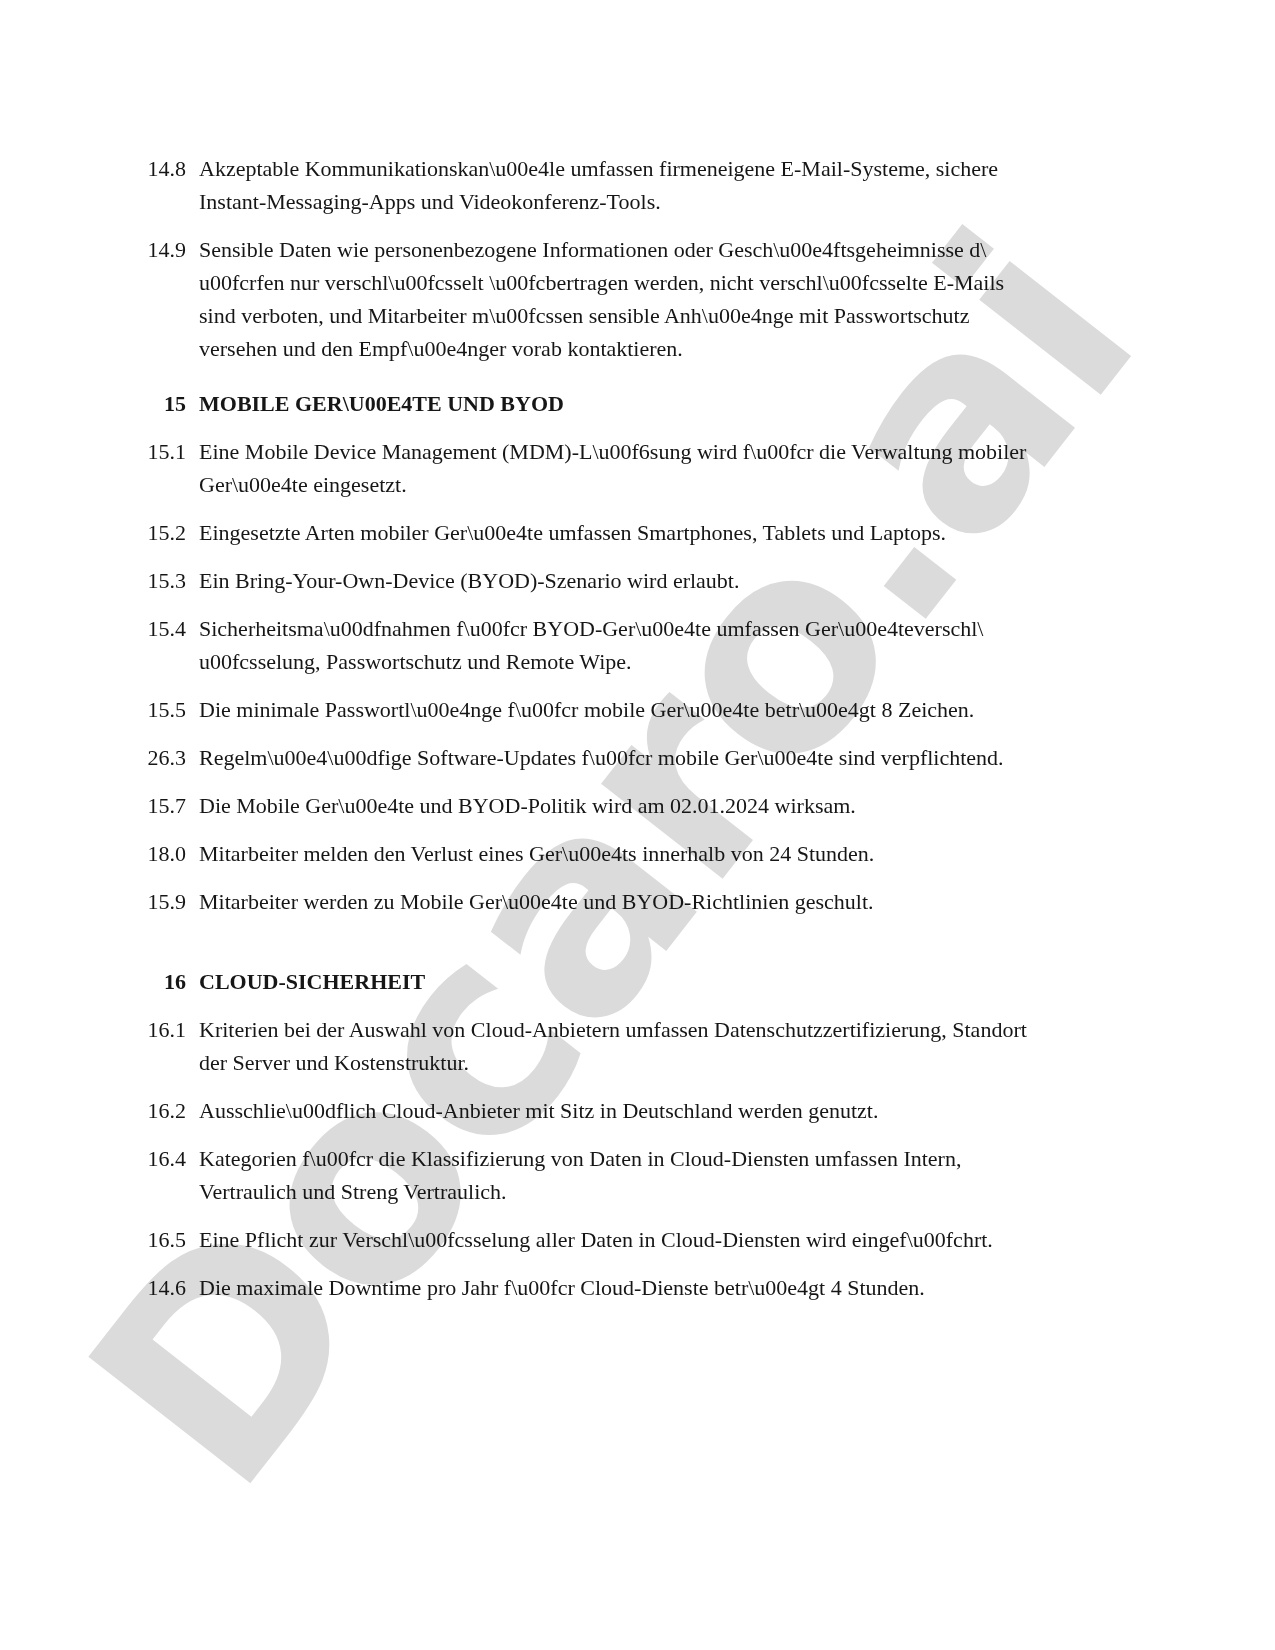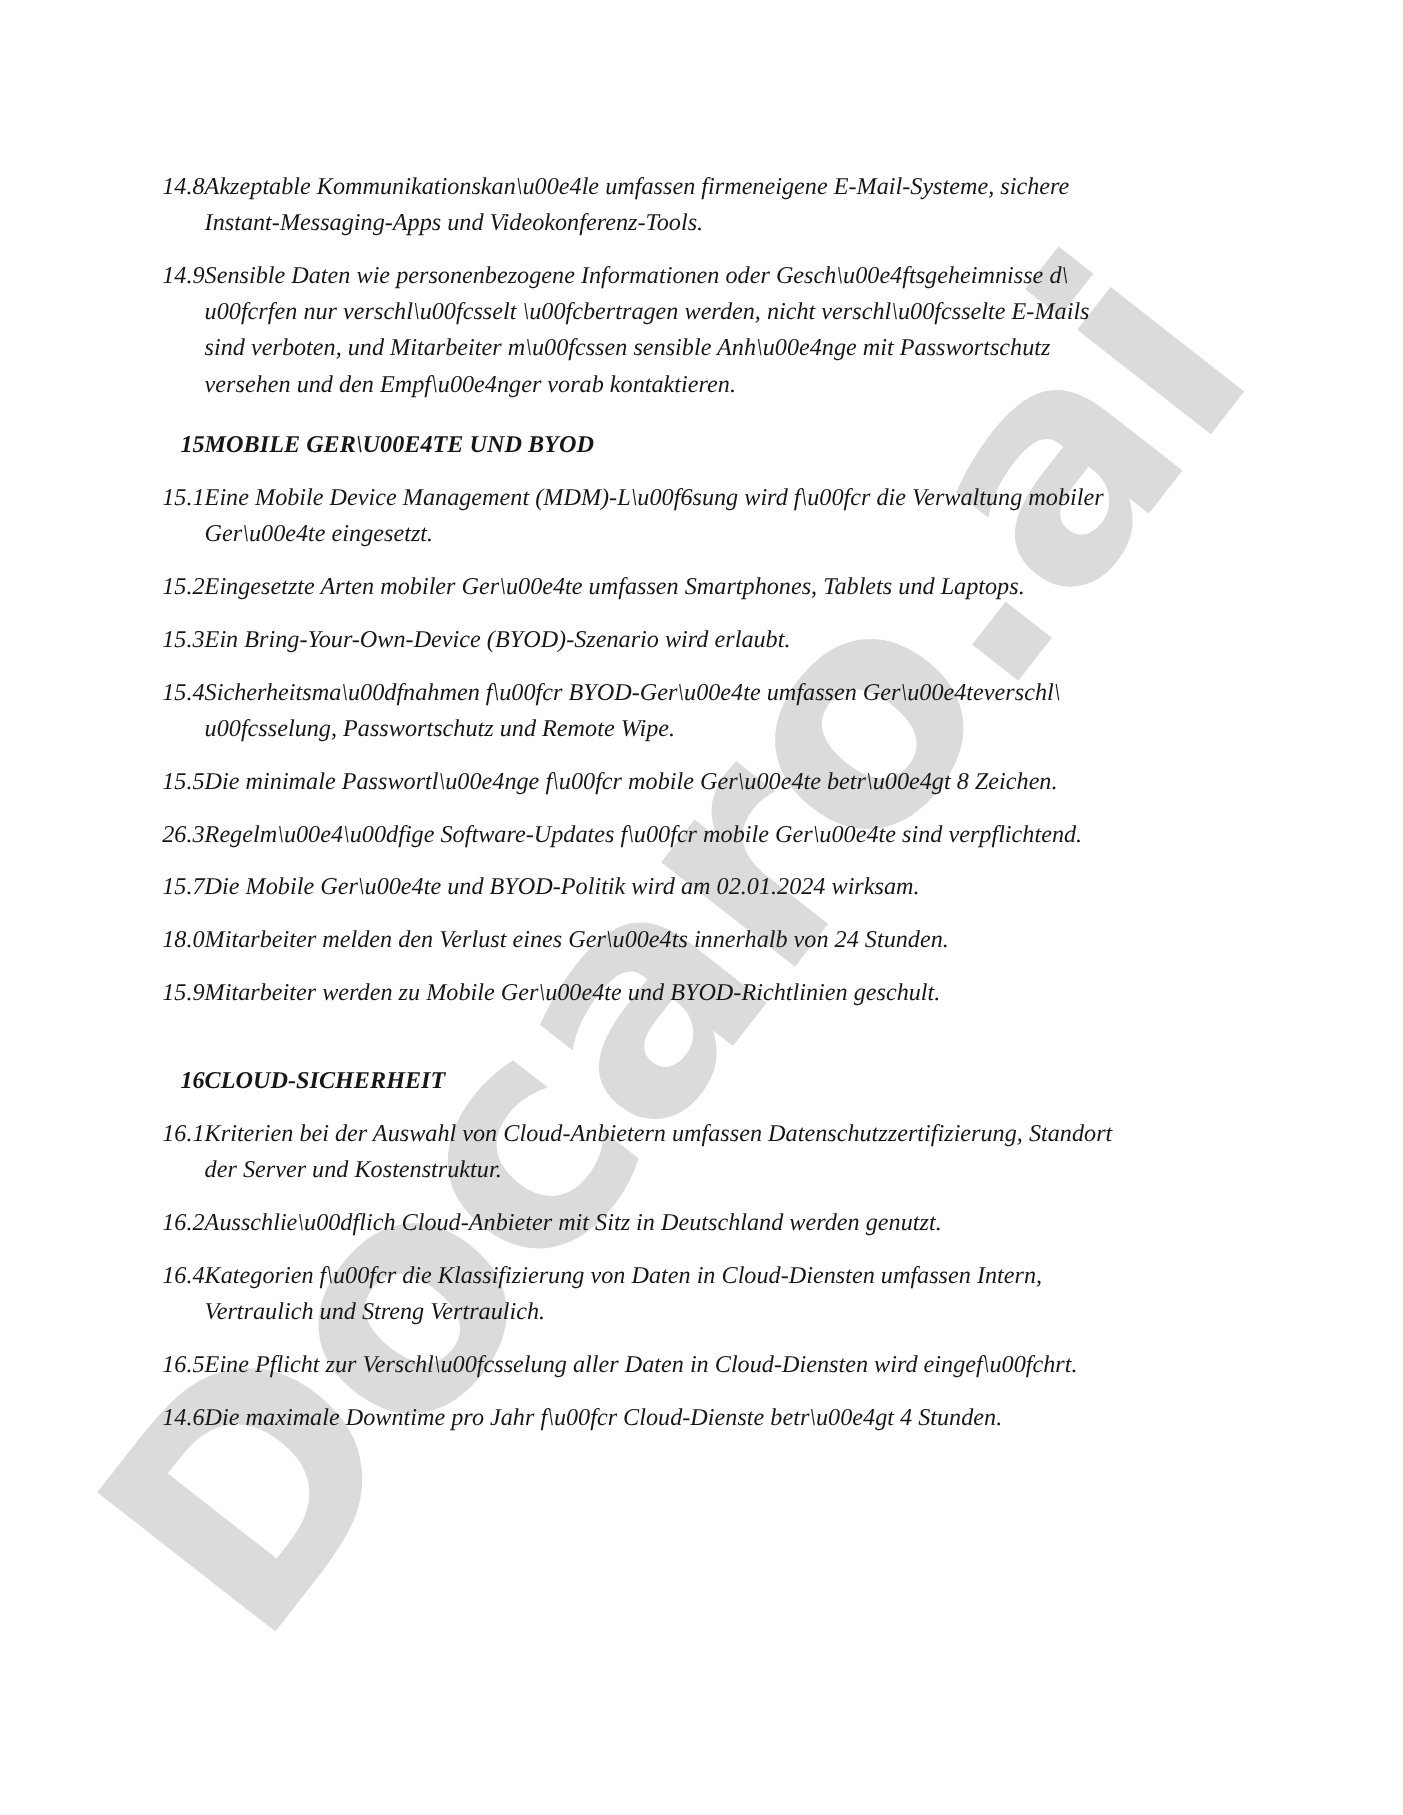--- a/index.html
+++ b/index.html
@@ -26,22 +26,22 @@
   }
   .content{
     position:relative;z-index:1;
     padding:152px 90px 0 138px;
     font-size:22px;
     line-height:33px;
   }
   .row{
     display:grid;
     grid-template-columns:48px 1fr;
+    column-gap:13px;
     margin-bottom:15px;
-    font-style:italic;
   }
   .num{text-align:right;}
   .txt{white-space:pre;}
   .heading{margin-bottom:15px;}
   .heading .num,.heading .txt{font-weight:700;}
   .sec-1 .heading{margin-top:22px;}
   .sec-2 .heading{margin-top:47px;}
 </style>
 </head>
 <body>

